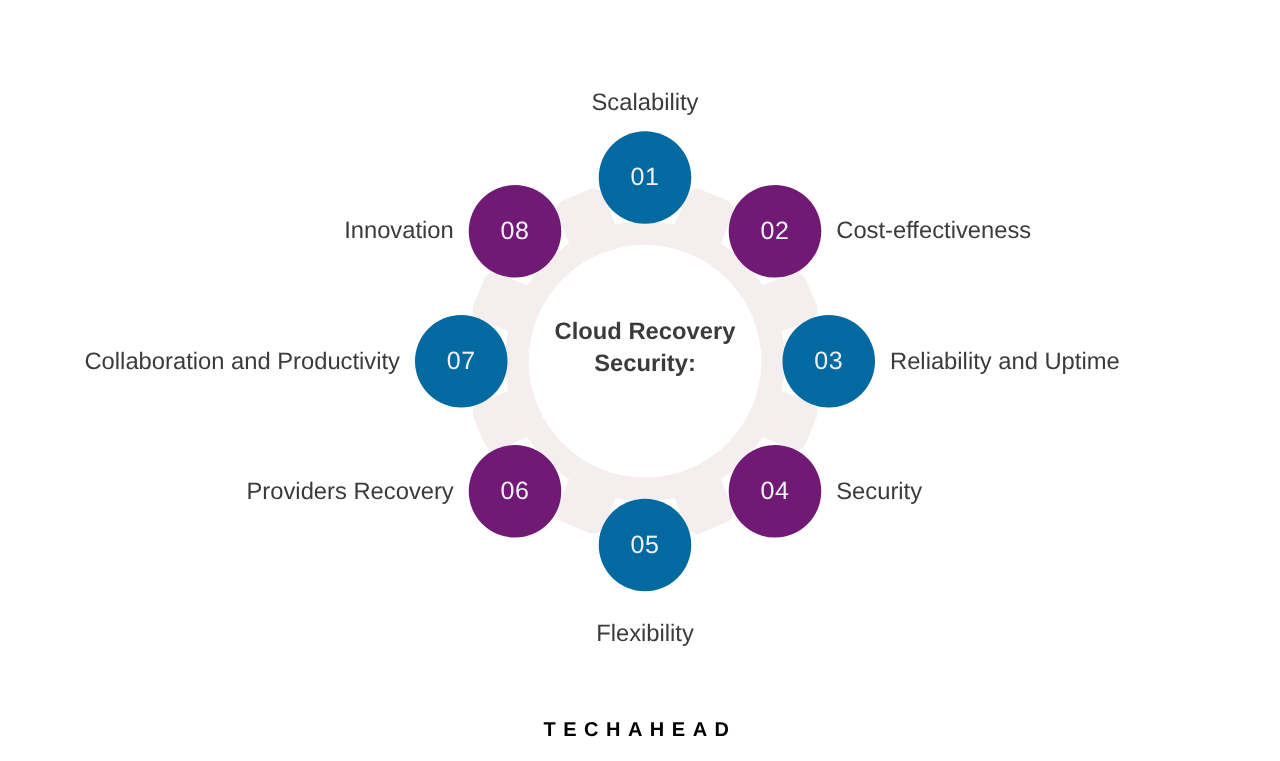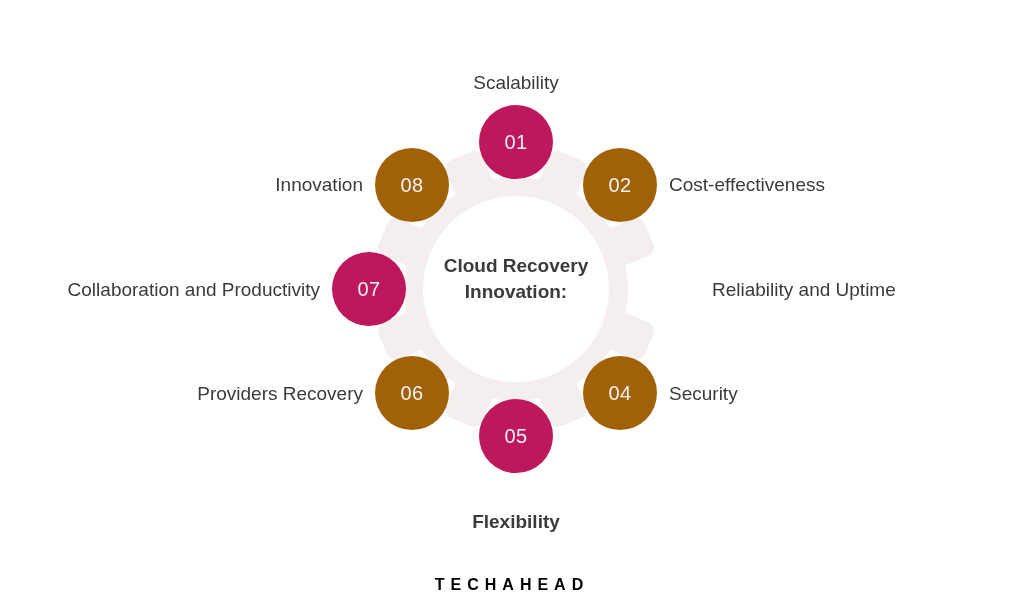--- a/index.html
+++ b/index.html
@@ -24,22 +24,22 @@
     position: absolute;
     width: 74px;
     height: 74px;
     border-radius: 50%;
     display: flex;
     align-items: center;
     justify-content: center;
     font-size: 20px;
     letter-spacing: 0.5px;
   }
-  .node.dark  { background: #be185d; color: #eef0f7; }
-  .node.light { background: #a16207; color: #f1f2f8; }
+  .node.dark  { background: #0369a1; color: #eef0f7; }
+  .node.light { background: #701a75; color: #f1f2f8; }
   .label {
     position: absolute;
     font-size: 19px;
     line-height: 26px;
     color: #3b3b3b;
     white-space: nowrap;
   }
   .label.align-center { width: 300px; text-align: center; }
   .label.align-right  { text-align: right; }
   .center-title {
@@ -96,28 +96,31 @@
       <g transform="rotate(337.5,516,289)">
           <rect x="496" y="145" width="40" height="90" rx="9"></rect>
         </g>
       <circle cx="516" cy="289" r="112"></circle>
     </g>
     <circle cx="516" cy="289" r="93" fill="#ffffff"></circle>
   </svg>
 
   <div class="center-title">
     <div>Cloud Recovery</div>
-    <div>Innovation:</div>
+    <div>Security:</div>
   </div>
 
   <div class="node dark" style="left:479px; top:105px;">
     <span>01</span>
   </div>
   <div class="node light" style="left:583px; top:148px;">
     <span>02</span>
+  </div>
+  <div class="node dark" style="left:626px; top:252px;">
+    <span>03</span>
   </div>
   <div class="node light" style="left:583px; top:356px;">
     <span>04</span>
   </div>
   <div class="node dark" style="left:479px; top:399px;">
     <span>05</span>
   </div>
   <div class="node light" style="left:375px; top:356px;">
     <span>06</span>
   </div>
@@ -125,20 +128,20 @@
     <span>07</span>
   </div>
   <div class="node light" style="left:375px; top:148px;">
     <span>08</span>
   </div>
 
   <div class="label align-center" style="left:366px; top:70px;">Scalability</div>
   <div class="label" style="left:669px; top:172px;">Cost-effectiveness</div>
   <div class="label" style="left:712px; top:277px;">Reliability and Uptime</div>
   <div class="label" style="left:669px; top:381px;">Security</div>
-  <div class="label align-center" style="left:366px; top:509px;font-weight:bold;">Flexibility</div>
+  <div class="label align-center" style="left:366px; top:495px;">Flexibility</div>
   <div class="label align-right" style="right:661px; top:381px;">Providers Recovery</div>
   <div class="label align-right" style="right:704px; top:277px;">Collaboration and Productivity</div>
   <div class="label align-right" style="right:661px; top:172px;">Innovation</div>
 
   <div class="logo">TECHAHEAD</div>
 
 </div>
 
 </body></html>

